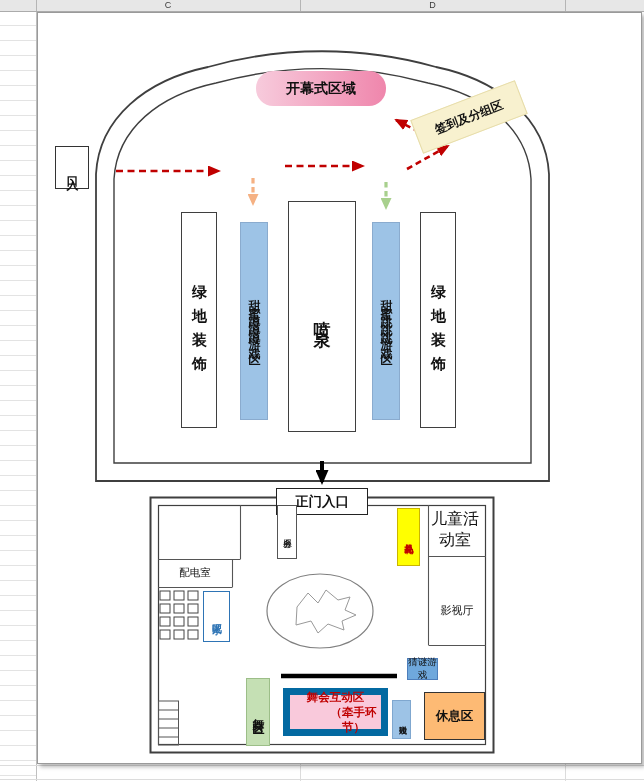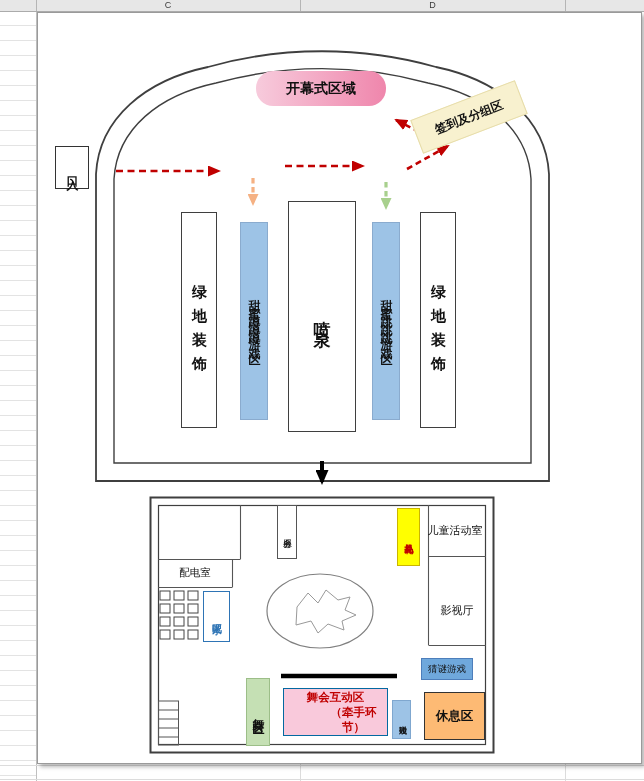--- a/index.html
+++ b/index.html
@@ -151,51 +151,52 @@
   </div>
 
   <div class="label" style="left:372px;top:222px;width:28px;height:198px;background:#9DC3E6;border:1px solid #8AABCE;">
     <span class="vtext bold" style="font-size:12px;letter-spacing:8px;">甜蜜跳跳跳游戏区</span>
   </div>
 
   <div class="label" style="left:420px;top:212px;width:36px;height:216px;border:1.6px solid #3F3F3F;background:#fff;">
     <span class="vtext bold" style="font-size:15px;letter-spacing:24px;">绿地装饰</span>
   </div>
 
+  <div class="label bold" style="left:276px;top:488px;width:92px;height:27px;border:1.6px solid #222;background:#fff;font-size:13.5px;">正门入口</div>
 
 
   <div class="label" style="left:277px;top:505px;width:20px;height:54px;border:1px solid #555;background:#fff;">
     <span class="vtext" style="font-size:9px;">服务台</span>
   </div>
 
   <div class="label" style="left:397px;top:508px;width:23px;height:58px;background:#FFFF00;border:1px solid #CBB500;">
     <span class="vtext bold" style="font-size:9px;color:#C00000;">礼品兑换</span>
   </div>
 
-  <div class="label" style="left:424px;top:505px;width:62px;height:50px;font-size:11px;">儿童活动室</div>
+  <div class="label" style="left:424px;top:505px;width:62px;height:50px;font-size:16px;">儿童活动室</div>
 
   <div class="label" style="left:158px;top:559px;width:74px;height:28px;font-size:10.5px;">配电室</div>
 
   <div class="label" style="left:203px;top:591px;width:27px;height:51px;border:1.5px solid #2E74B5;background:#fff;">
     <span class="vtext bold" style="font-size:9.5px;color:#2E74B5;">水吧区</span>
   </div>
 
   <div class="label" style="left:428px;top:585px;width:58px;height:50px;font-size:11px;">影视厅</div>
 
 
   <div class="label" style="left:246px;top:678px;width:24px;height:68px;background:#C5E0B4;border:1px solid #9CBE88;">
     <span class="vtext bold" style="font-size:12px;letter-spacing:3px;">舞台区</span>
   </div>
 
-  <div class="label" style="left:283px;top:688px;width:105px;height:48px;background:#F9C9DB;border:1px solid #0369a1;flex-direction:column;">
+  <div class="label" style="left:283px;top:688px;width:105px;height:48px;background:#F9C9DB;border:7px solid #0369a1;flex-direction:column;">
     <div class="bold" style="font-size:11.5px;color:#C00000;">舞会互动区</div>
     <div class="bold" style="font-size:11.5px;color:#C00000;margin-left:36px;">（牵手环节）</div>
   </div>
 
-  <div class="label" style="left:421px;top:658px;width:52px;height:22px;background:#6FA8DC;border:1px solid #4D7EBB;font-size:9.5px;">猜谜游戏</div>
+  <div class="label" style="left:407px;top:658px;width:31px;height:22px;background:#6FA8DC;border:1px solid #4D7EBB;font-size:9.5px;">猜谜游戏</div>
 
   <div class="label" style="left:392px;top:700px;width:19px;height:39px;background:#9DC3E6;border:1px solid #7FA7CF;">
     <span class="vtext" style="font-size:8px;">碰碰游戏</span>
   </div>
 
   <div class="label bold" style="left:424px;top:692px;width:61px;height:48px;background:#fdba74;border:1.2px solid #333;font-size:12.5px;">休息区</div>
 
 </div>
 
 </body></html>

